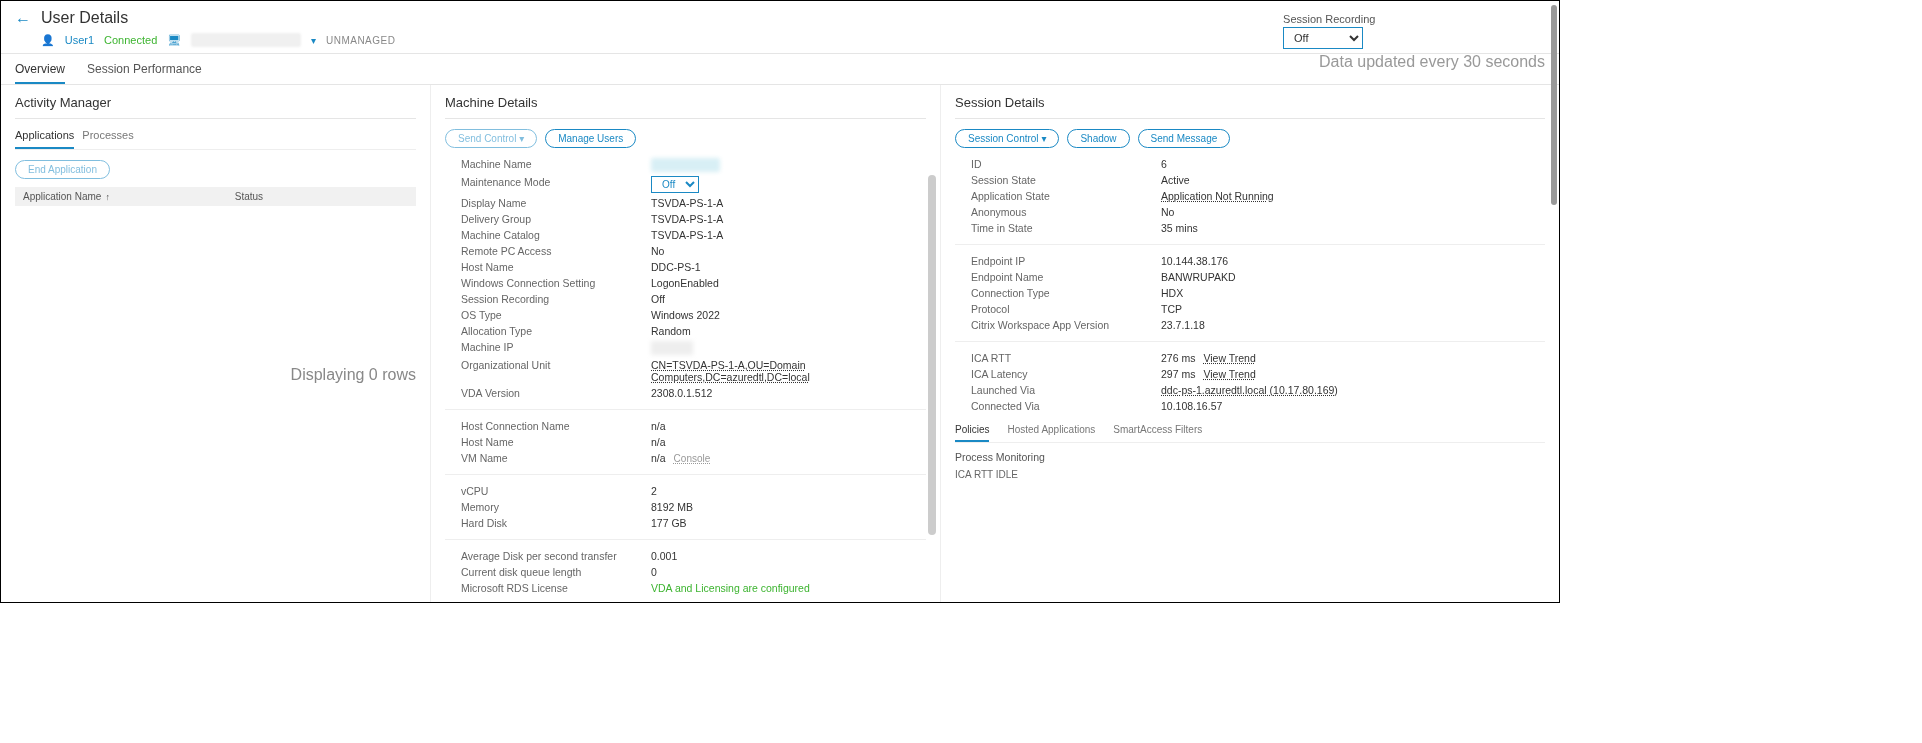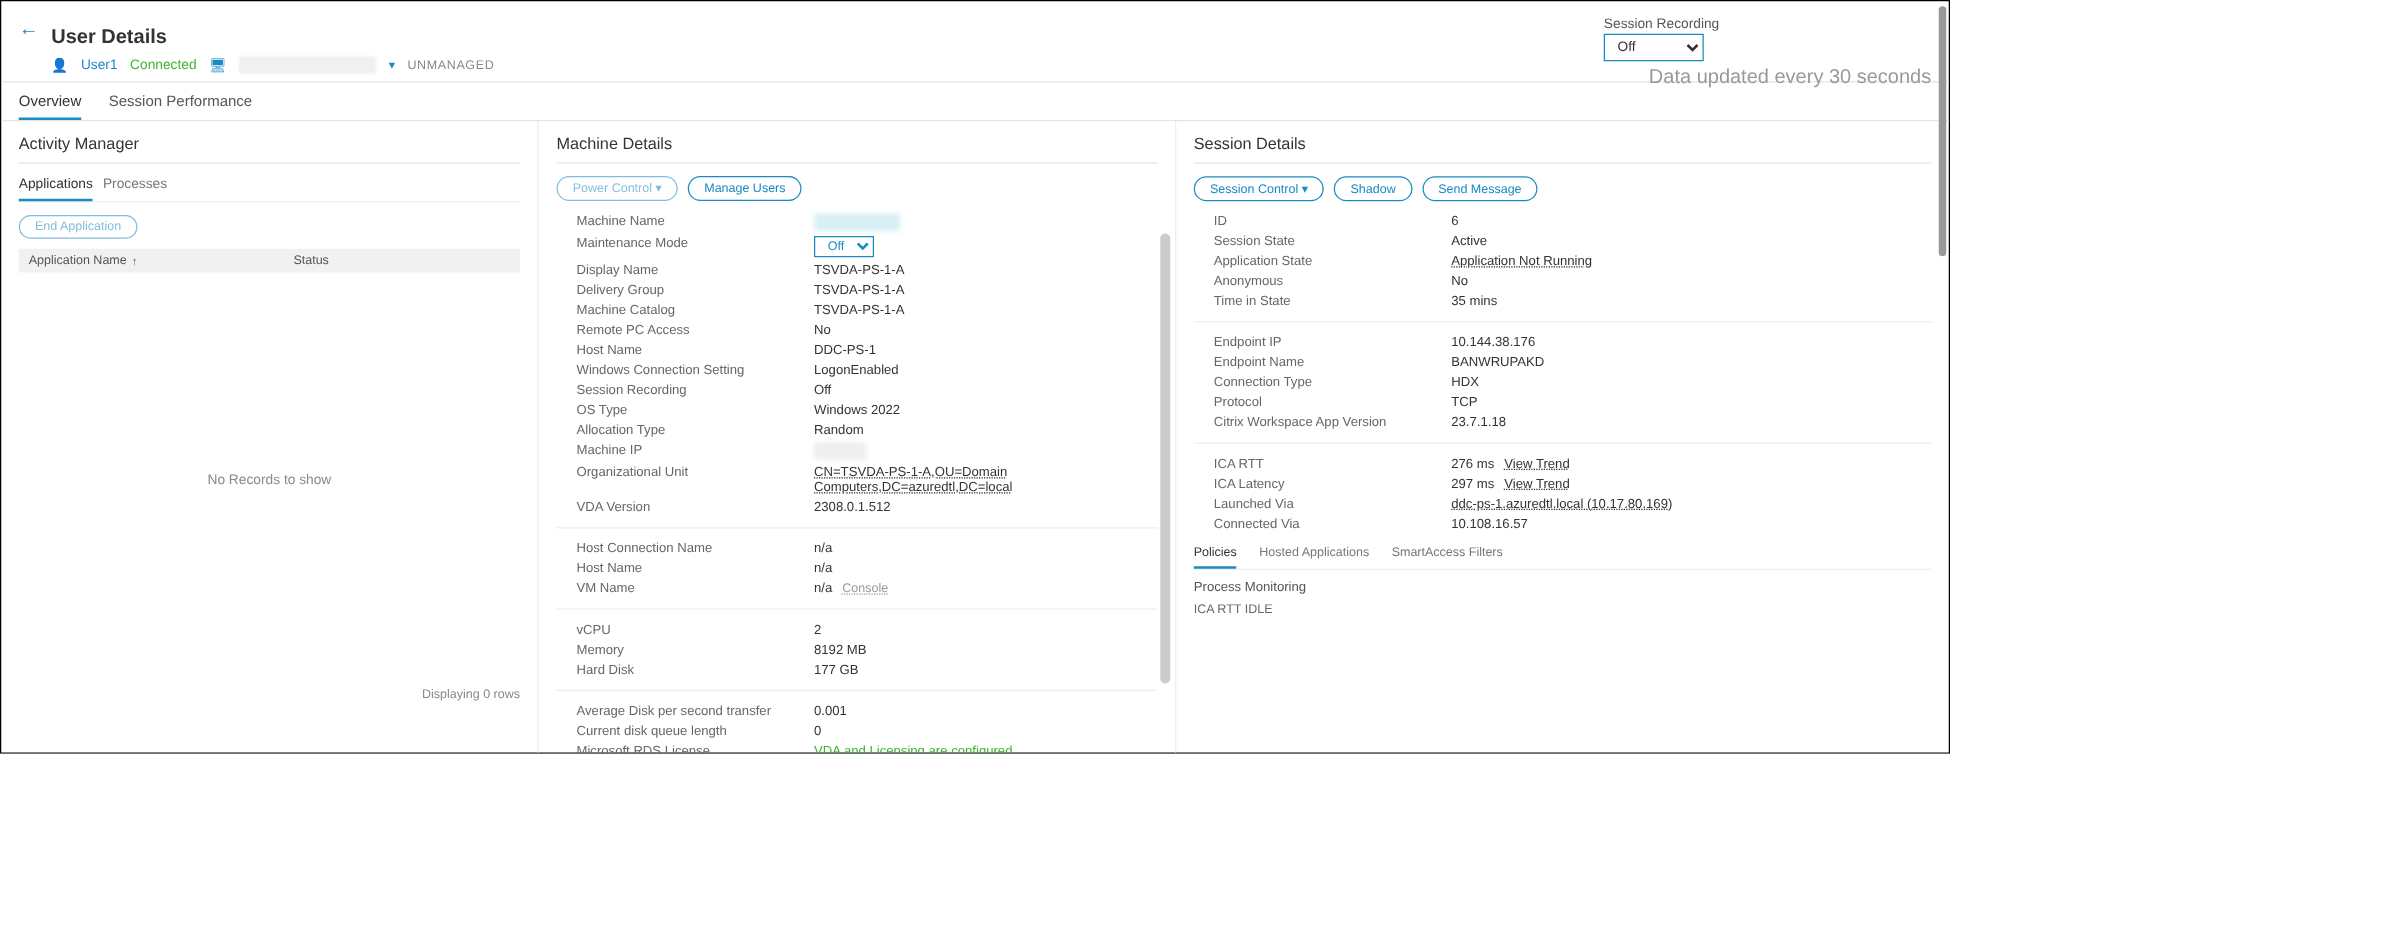--- a/index.html
+++ b/index.html
@@ -3,21 +3,21 @@
 <meta charset="utf-8">
 <style>
 * { box-sizing: border-box; margin: 0; padding: 0; }
 body { font-family: -apple-system, BlinkMacSystemFont, "Segoe UI", Arial, sans-serif; font-size: 11px; color: #333; background: #fff; }
 .page { width: 1560px; height: 603px; border: 1px solid #000; position: relative; overflow: hidden; }
 
 
 .header { padding: 8px 14px 0 14px; border-bottom: 1px solid #e5e5e5; }
 .title-row { display: flex; align-items: center; margin-bottom: 6px; }
 .back-arrow { color: #1a89c4; font-size: 16px; margin-right: 10px; }
-.page-title { font-size: 16px; color: #333; font-weight: 700; margin-top: 12px; }
+.page-title { font-size: 16px; color: #333; font-weight: 400; }
 .subrow { display: flex; align-items: center; gap: 10px; padding-left: 26px; font-size: 11px; margin-bottom: 6px; }
 .user-icon { color: #1a89c4; }
 .user-name { color: #1a89c4; }
 .status-connected { color: #3db430; }
 .monitor-icon { color: #1a89c4; }
 .greyed { background: #f0f0f0; color: #f0f0f0; padding: 1px 20px; border-radius: 2px; filter: blur(1px); }
 .chev { color: #1a89c4; font-size: 10px; }
 .unmanaged { color: #888; font-size: 10px; letter-spacing: 0.5px; }
 
 .header-right { position: absolute; right: 14px; top: 12px; font-size: 11px; color: #555; }
@@ -43,21 +43,21 @@
 .sub-tab { padding-bottom: 6px; cursor: pointer; color: #777; }
 .sub-tab.active { border-bottom: 2px solid #1a89c4; color: #333; }
 .pill-btn { border: 1px solid #1a89c4; color: #1a89c4; background: #fff; border-radius: 14px; padding: 3px 12px; font-size: 10px; cursor: pointer; }
 .pill-btn.light { opacity: 0.55; }
 .btn-row { margin-bottom: 8px; display: flex; gap: 8px; }
 .table-head { display: flex; background: #f1f1f1; padding: 4px 8px; font-size: 10px; color: #555; }
 .th-app { width: 55%; display: flex; align-items: center; gap: 4px; }
 .th-status { width: 45%; }
 .sort-arrow { font-size: 9px; }
 .no-records { text-align: center; color: #888; font-size: 11px; margin-top: 160px; }
-.displaying { text-align: right; color: #888; font-size: 10px; margin-top: 160px; }
+.displaying { text-align: right; color: #888; font-size: 16px; margin-top: 160px; }
 
 
 .kv { display: flex; font-size: 10.5px; padding: 2px 16px; }
 .kv .k { width: 190px; color: #666; }
 .kv .v { color: #333; flex: 1; display: flex; align-items: center; gap: 8px; }
 .kv .v a { color: #333; text-decoration: underline dotted; }
 .kv .v .green { color: #3db430; font-weight: 500; }
 .group-sep { border-top: 1px solid #eee; margin: 8px 0; }
 .mini-select { border: 1px solid #1a89c4; color: #1a89c4; font-size: 10px; padding: 1px 6px; background: #fff; }
 .blur-box { background: #d8eff5; filter: blur(2px); color: #d8eff5; padding: 1px 8px; border-radius: 2px; display: inline-block; }
@@ -118,29 +118,28 @@
       <div class="btn-row">
         <button class="pill-btn light">End Application</button>
       </div>
       <div class="table-head">
         <div class="th-app">
           <span>Application Name</span>
           <span class="sort-arrow">↑</span>
         </div>
         <div class="th-status">Status</div>
       </div>
-      <div class="no-records">No Records to show</div>
       <div class="displaying">Displaying 0 rows</div>
     </div>
 
     <div class="panel panel-mid">
       <div class="scroll-thumb"></div>
       <div class="panel-title">Machine Details</div>
       <div class="btn-row">
-        <button class="pill-btn light"><span>Power Control</span> <span>▾</span></button>
+        <button class="pill-btn light"><span>Send Control</span> <span>▾</span></button>
         <button class="pill-btn">Manage Users</button>
       </div>
 
       <div class="kv">
           <div class="k">Machine Name</div>
           <div class="v">
             <span class="blur-box">xxxxxxxxxx</span>
           </div>
         </div>
       <div class="kv">

